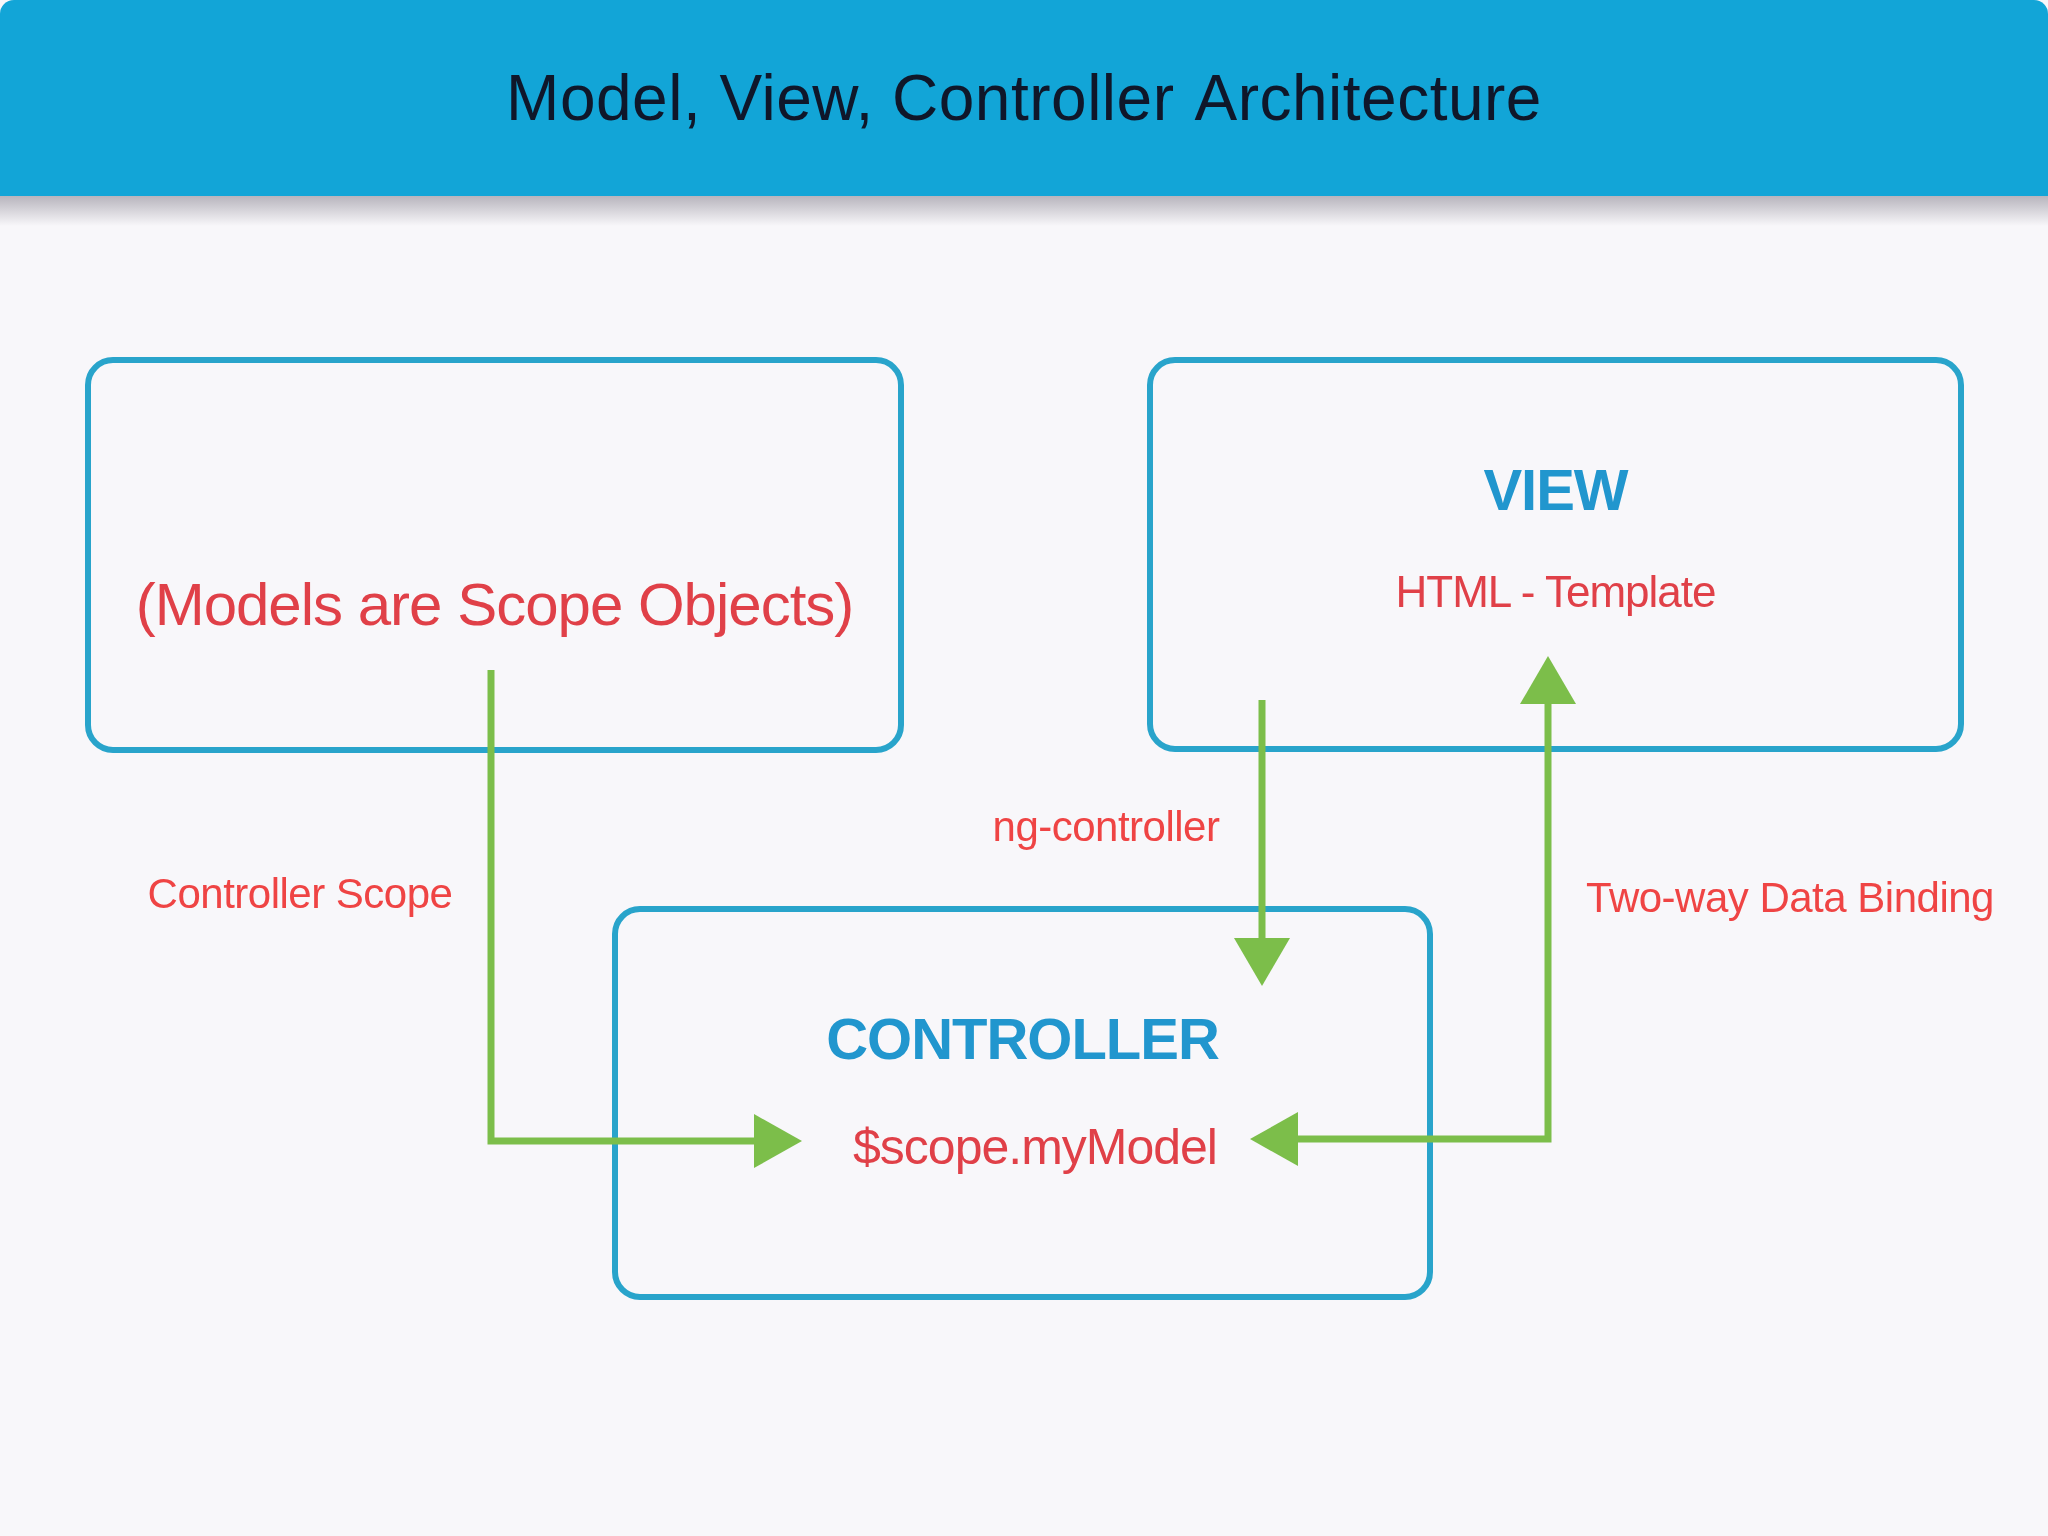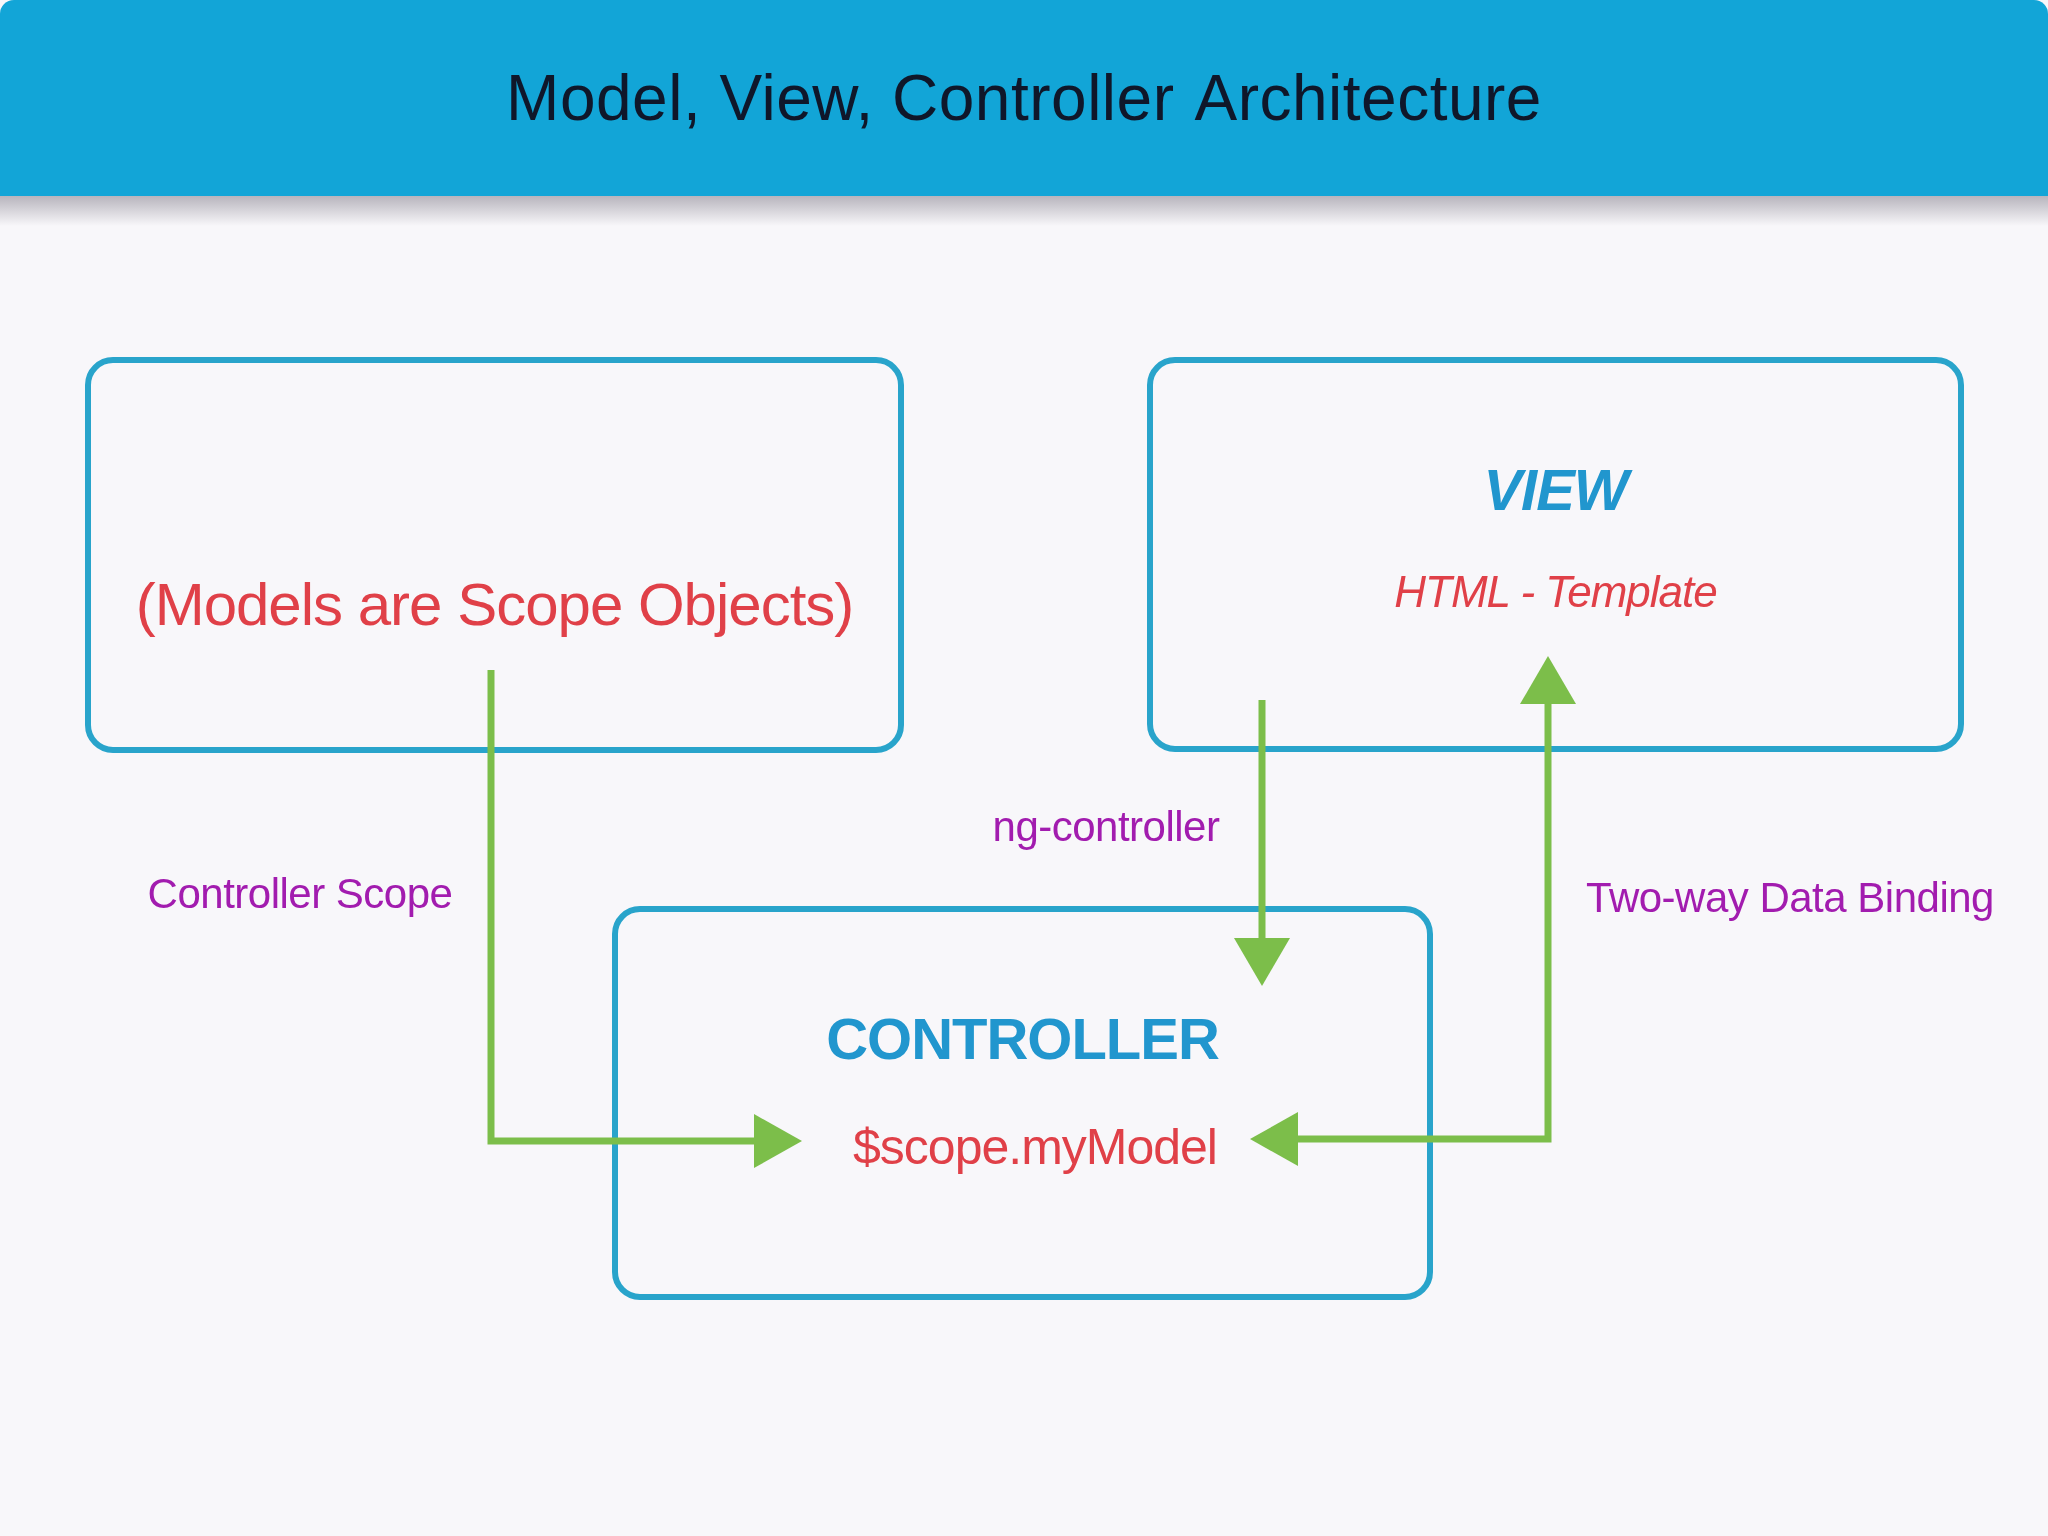--- a/index.html
+++ b/index.html
@@ -27,41 +27,41 @@
   }
 
   
   .mbox{
     position:absolute;
     border:6px solid #29A4CB;
     border-radius:28px;
     background:transparent;
   }
   #box-models     {left:85px;  top:357px; width:807px; height:384px;}
-  #box-view       {left:1147px;top:357px; width:805px; height:383px;font-style:italic;}
+  #box-view       {left:1147px;top:357px; width:805px; height:383px;}
   #box-controller {left:612px; top:906px; width:809px; height:382px;}
 
   .box-title{
     position:absolute;left:0;right:0;top:92px;
     text-align:center;
     font-weight:bold;font-size:58px;line-height:70px;letter-spacing:-1px;
     color:#2196CE;
   }
   .box-subtitle{
     position:absolute;left:0;right:0;
     text-align:center;color:#E04048;letter-spacing:-1px;
   }
   #box-models .box-subtitle     {top:213px;font-size:60px;line-height:58px;}
   #box-view .box-subtitle       {top:202px;font-size:44px;line-height:54px;}
   #box-controller .box-subtitle {top:205px;font-size:50px;line-height:60px;padding-left:25px;}
 
   
   .float-label{
     position:absolute;transform:translate(-50%,-50%);
-    font-size:42px;color:#a21caf;white-space:nowrap;letter-spacing:-0.5px;
+    font-size:42px;color:#ef4444;white-space:nowrap;letter-spacing:-0.5px;
   }
   #label-controller-scope{left:300px; top:894px;}
   #label-ng-controller   {left:1106px;top:827px;}
   #label-two-way         {left:1790px;top:898px;}
 
   
   .arrows{position:absolute;left:0;top:0;width:2048px;height:1536px;pointer-events:none;}
   .arrow-line{fill:none;stroke:#7CBE4A;stroke-width:7;stroke-linejoin:miter;}
   .arrow-head{fill:#7CBE4A;stroke:none;}
 </style>

